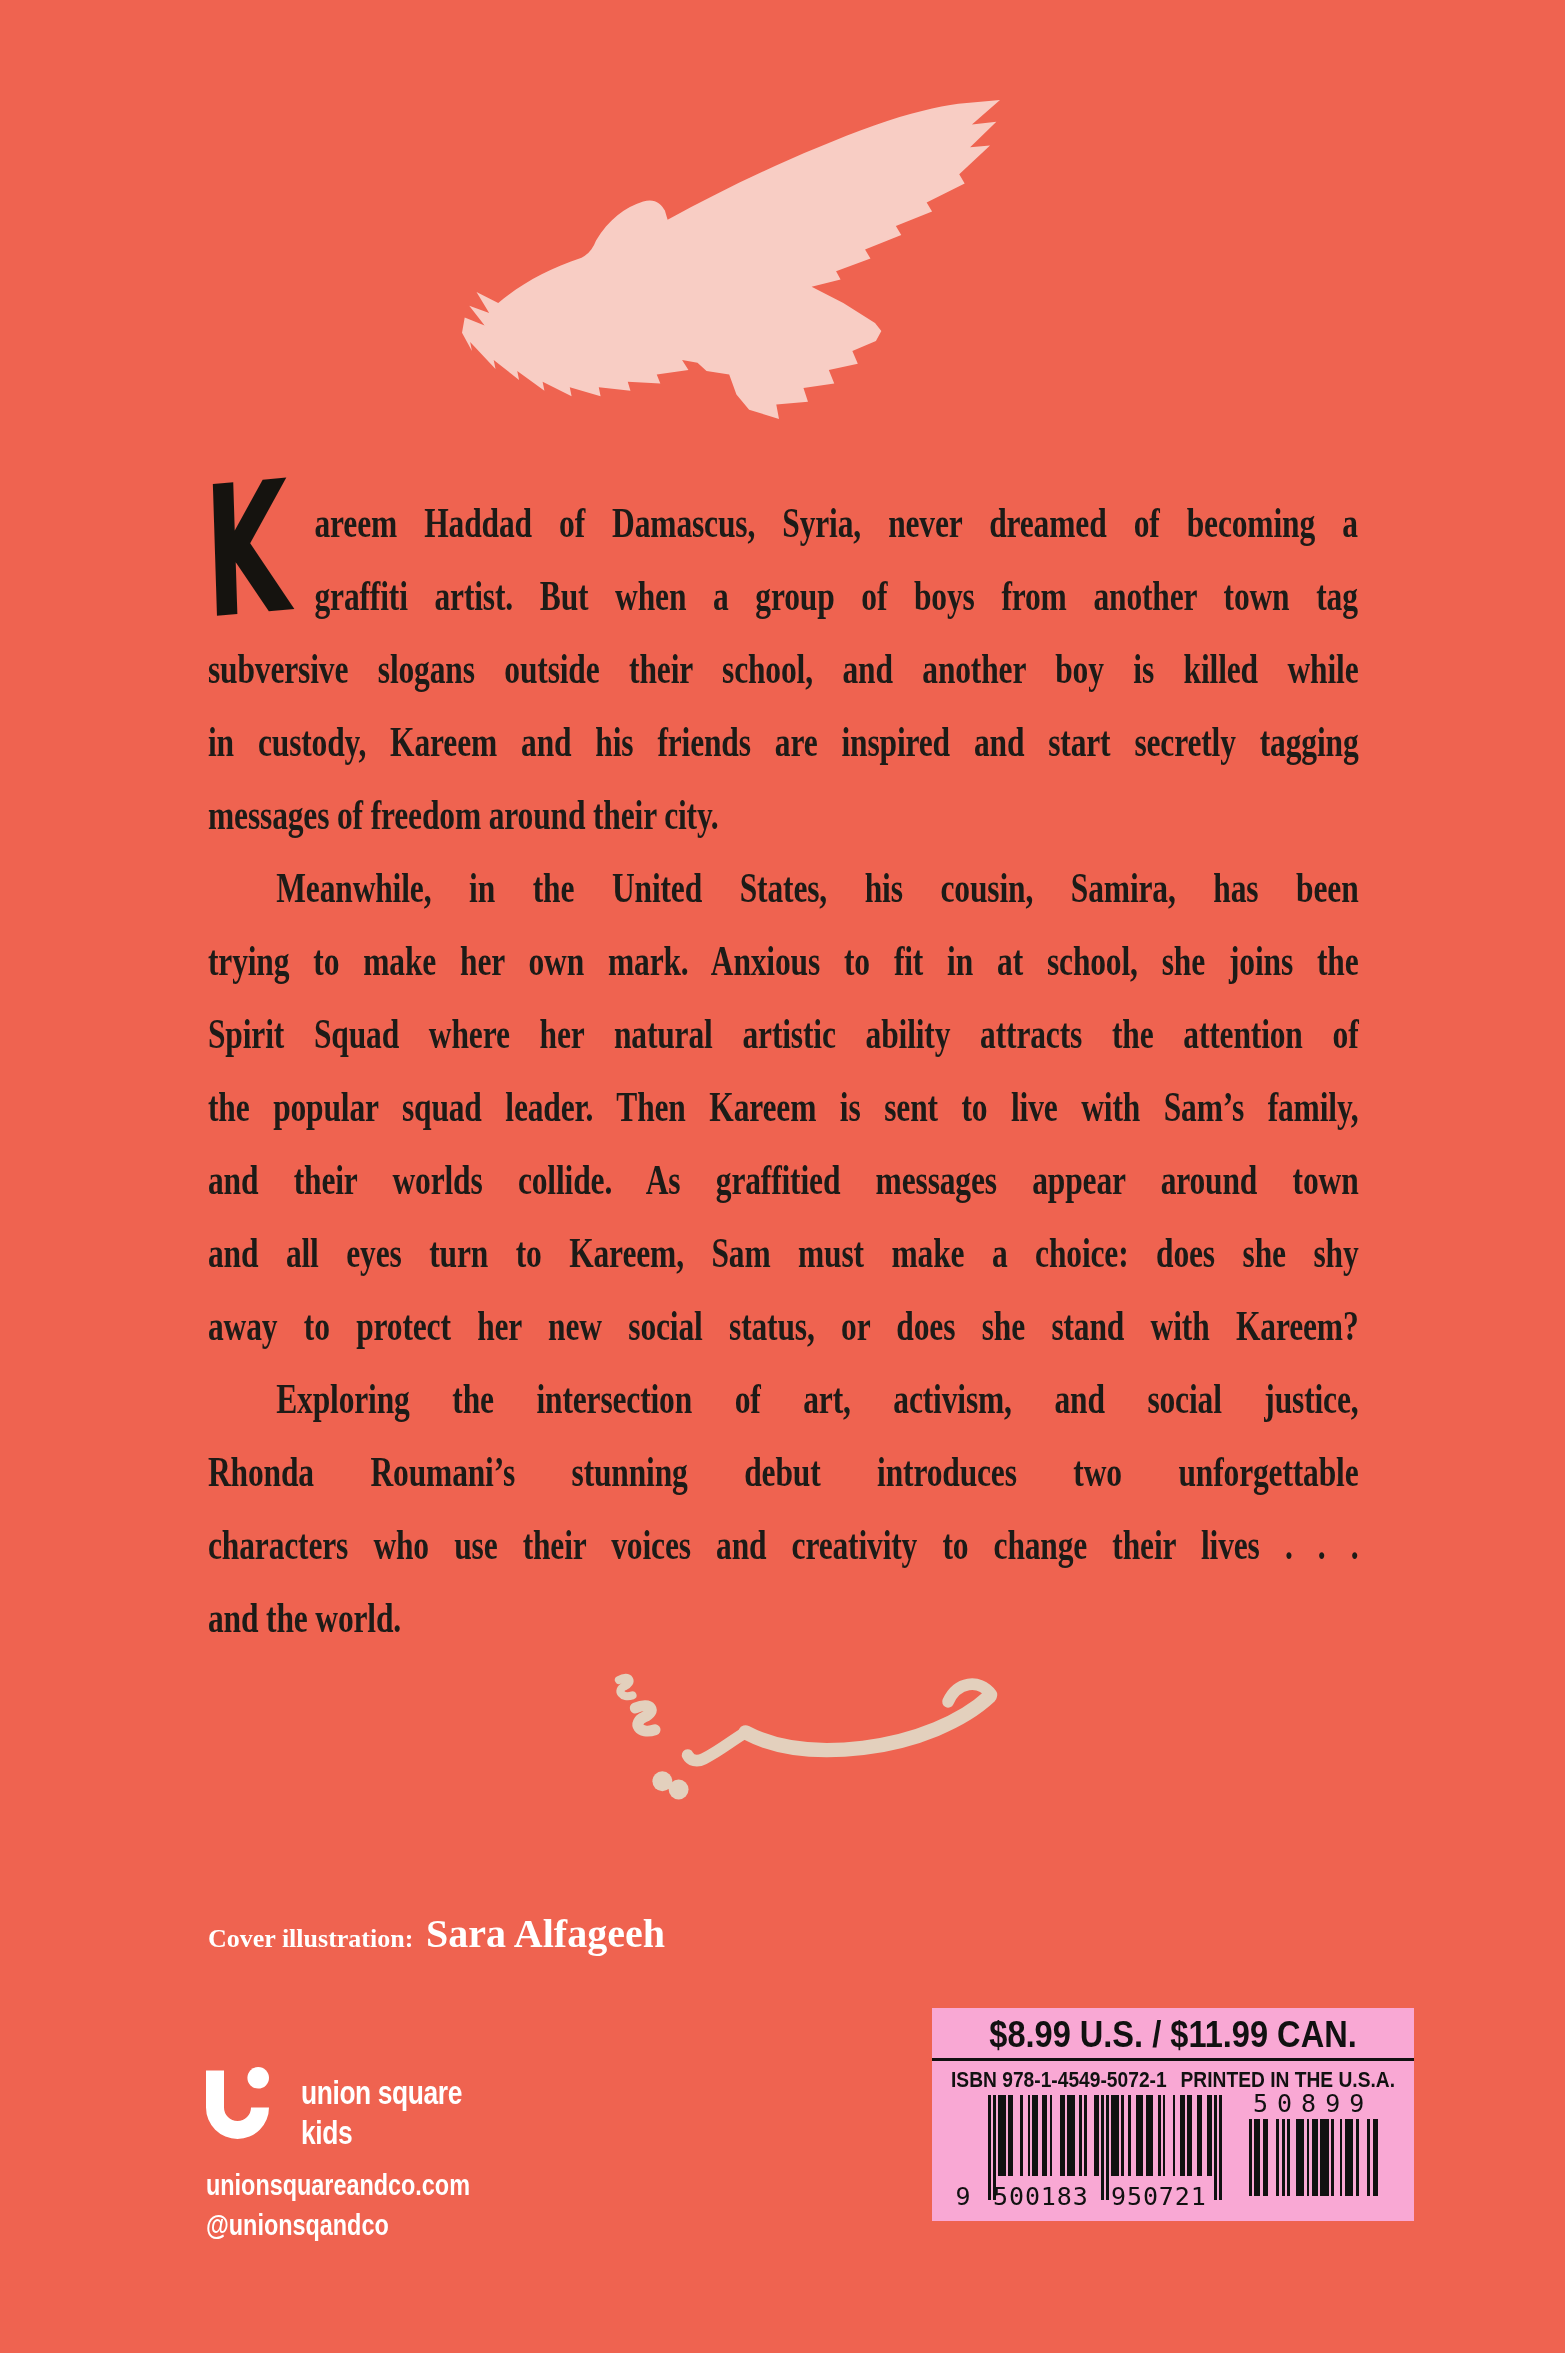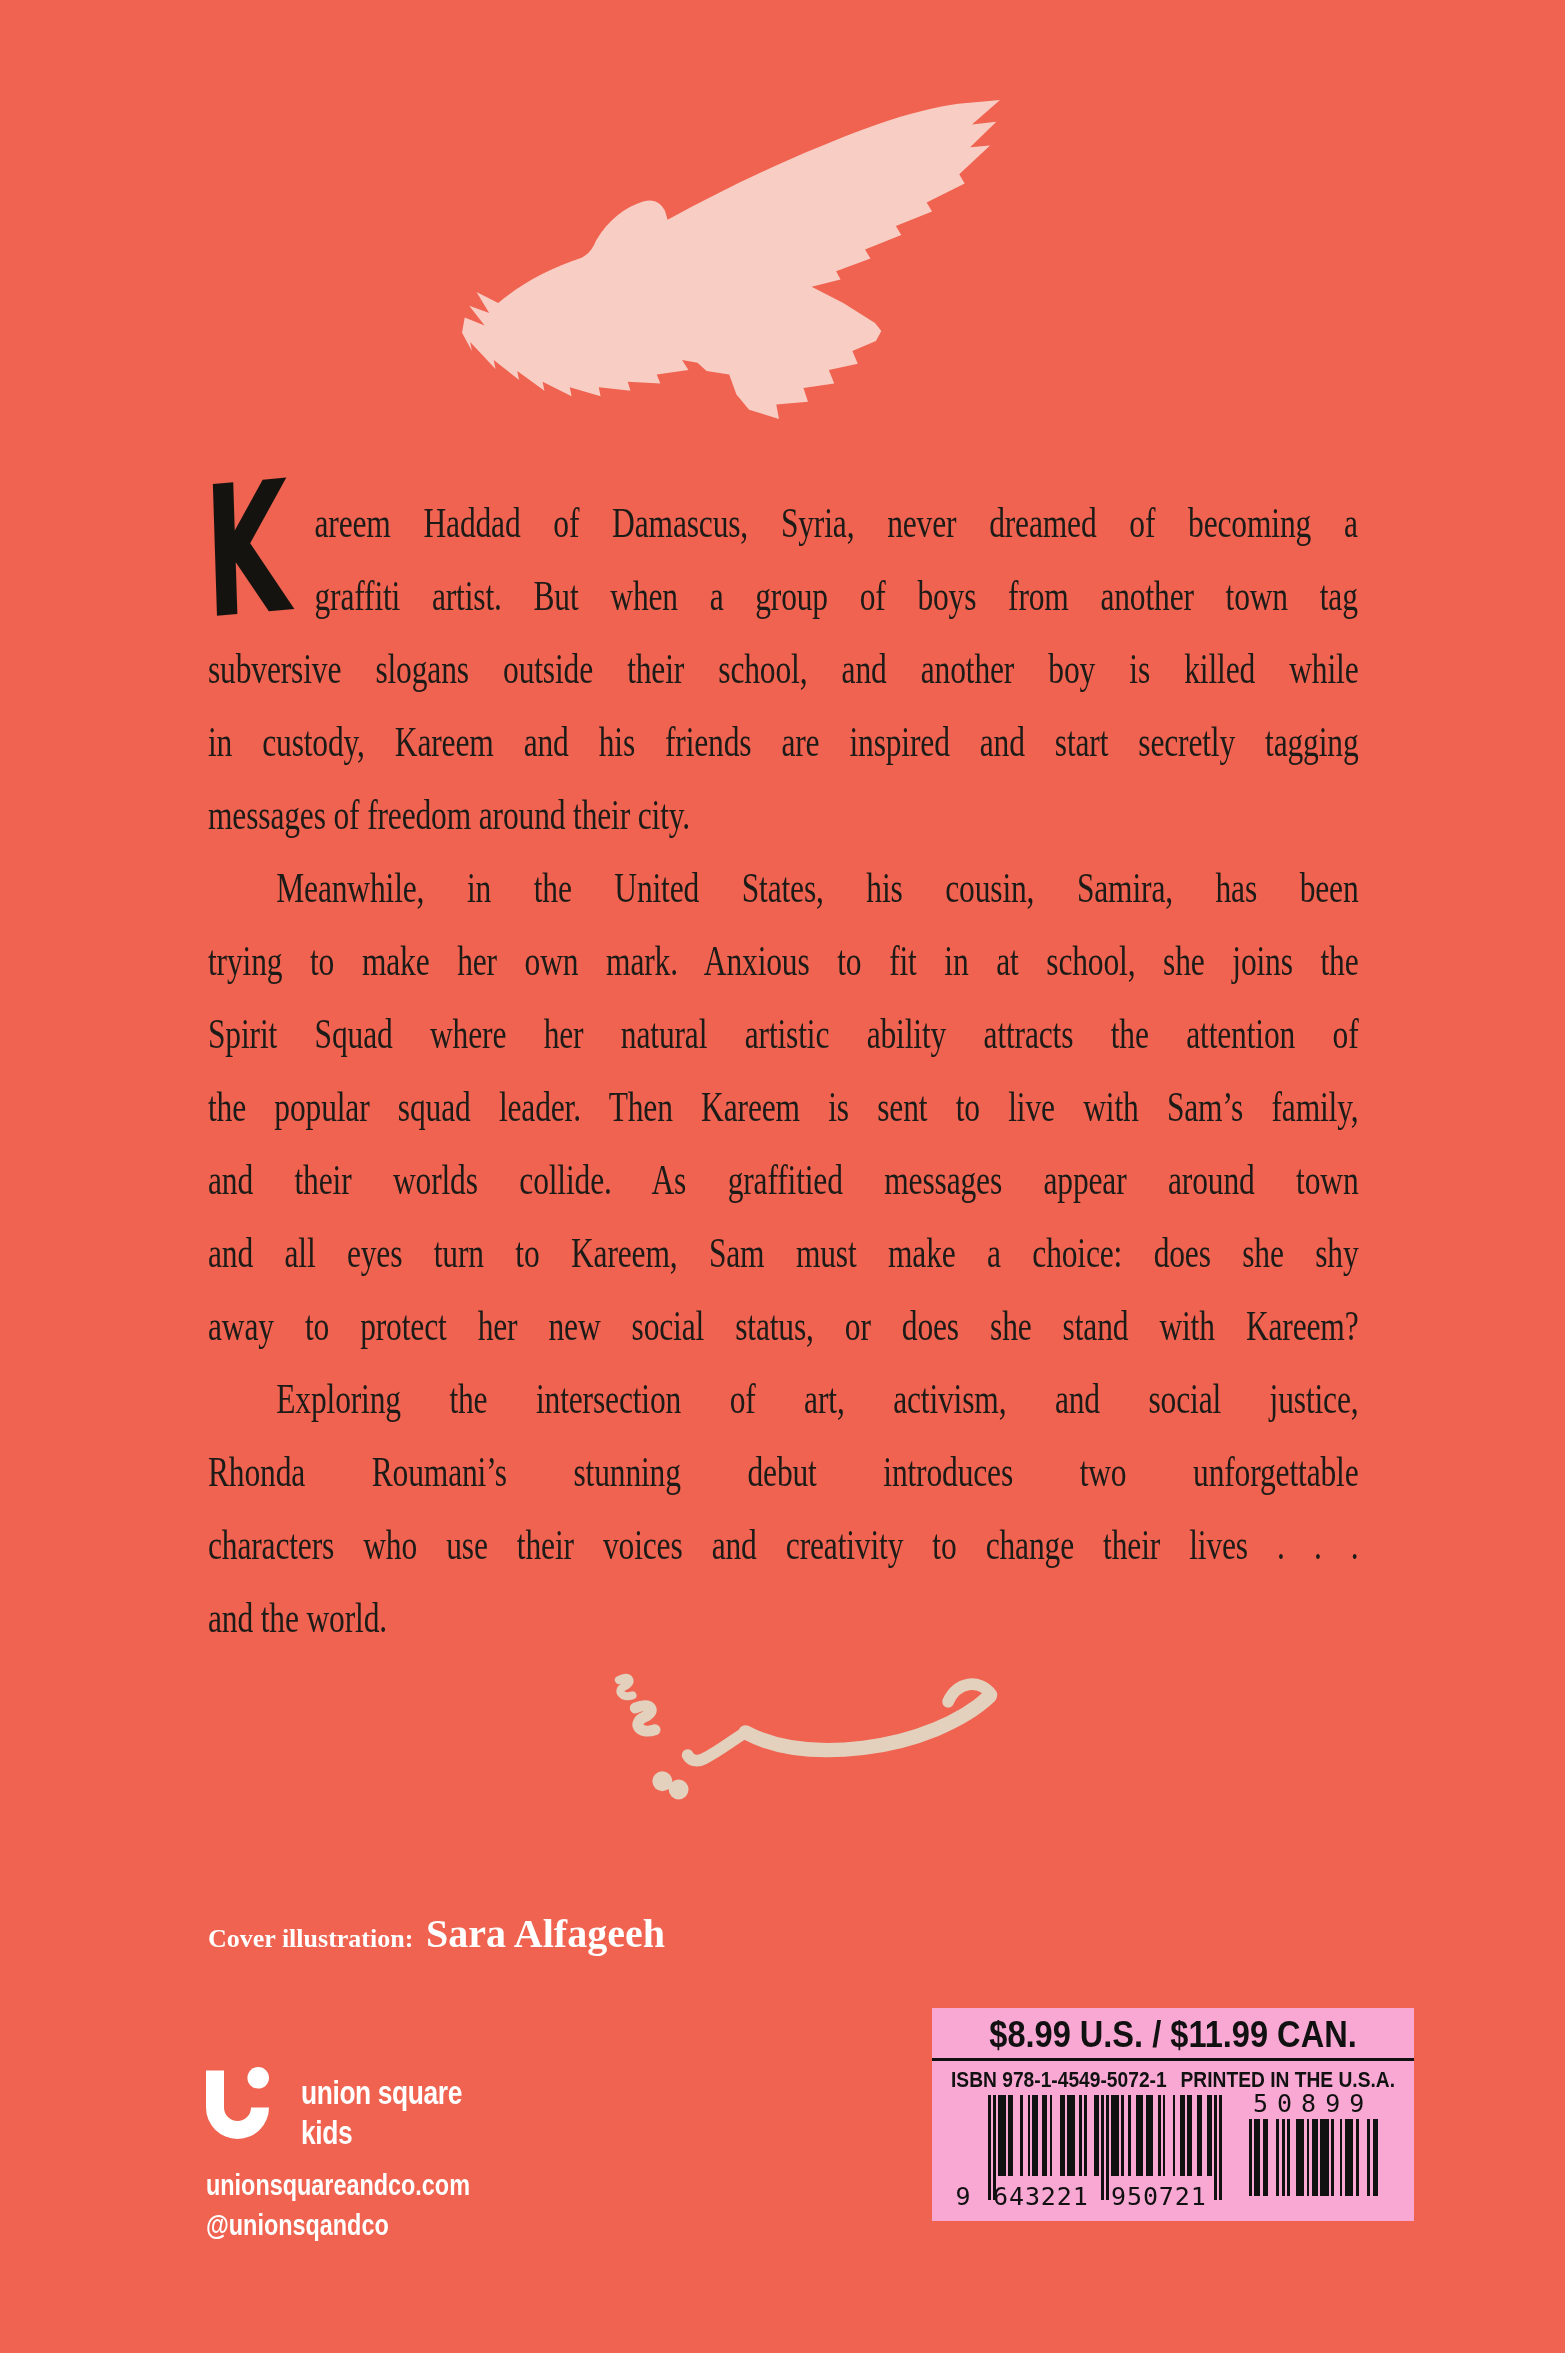--- a/index.html
+++ b/index.html
@@ -14,21 +14,21 @@
   #dove{position:absolute;left:462px;top:100px;width:538px;height:319px;}
   
   #dropcap{
     position:absolute;left:203px;top:487px;
     font-family:"DejaVu Sans",sans-serif;font-weight:bold;
     font-size:181px;line-height:136px;color:#15130F;
     transform:scaleX(.60) rotate(-3deg);transform-origin:0 0;
     white-space:nowrap;
   }
   
-  #synopsis{position:absolute;left:208px;top:487px;width:1150px;color:#1D1B17;}
+  #synopsis{position:absolute;left:208px;top:487px;width:1150px;color:#1D1B17;font-weight:bold;}
   .line{
     height:73px;line-height:73px;
     width:1534px;transform:scaleX(.75);transform-origin:0 50%;
     font-size:42px;letter-spacing:-0.2px;
     text-align:justify;text-align-last:justify;
     white-space:nowrap;
   }
   .line.last{text-align-last:left;}
   .line.dropcap-indent{padding-left:142px;width:1391px;}
   .line.para-indent{padding-left:91px;width:1443px;}
@@ -236,19 +236,19 @@
         <rect x="103.42" y="0" width="3.29" height="85" fill="#111"></rect>
         <rect x="109.50" y="0" width="3.29" height="85" fill="#111"></rect>
         <rect x="112.54" y="0" width="3.29" height="85" fill="#111"></rect>
         <rect x="115.58" y="0" width="3.29" height="85" fill="#111"></rect>
         <rect x="121.67" y="0" width="3.29" height="85" fill="#111"></rect>
         <rect x="133.83" y="0" width="3.29" height="85" fill="#111"></rect>
         <rect x="139.92" y="0" width="3.29" height="85" fill="#111"></rect>
         <rect x="142.96" y="0" width="3.29" height="85" fill="#111"></rect>
       </svg>
     <div class="bc-digits" id="ean-lead">9</div>
-    <div class="bc-digits" id="ean-g1">643221</div>
+    <div class="bc-digits" id="ean-g1">500183</div>
     <div class="bc-digits" id="ean-g2">950721</div>
     <div class="bc-digits" id="supp-digits">50899</div>
   </div>
 
 </div>
 
 
 </body></html>

